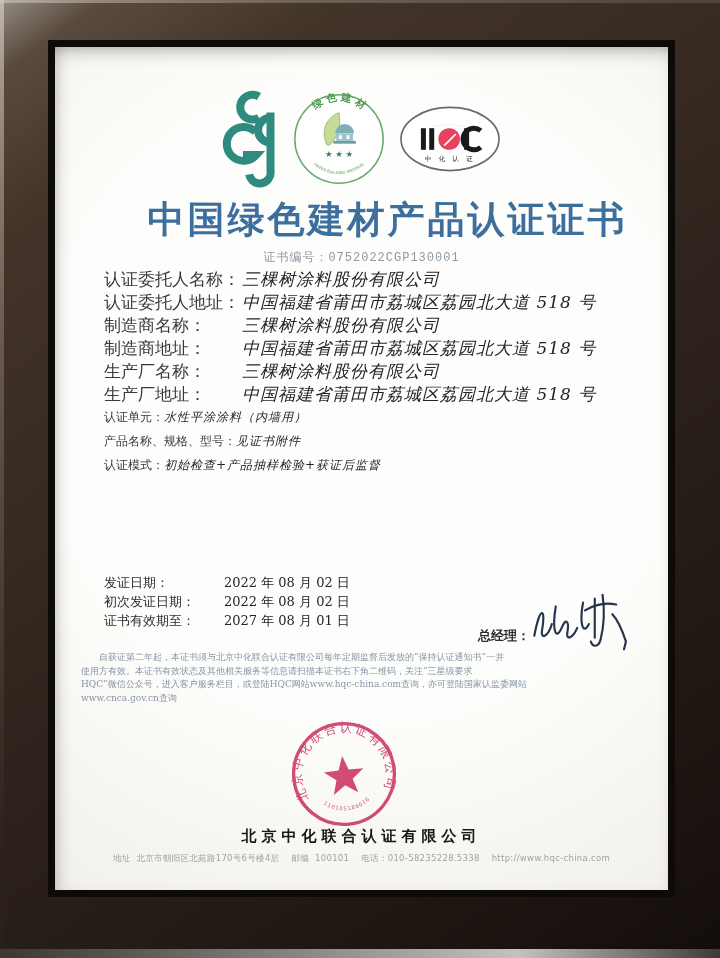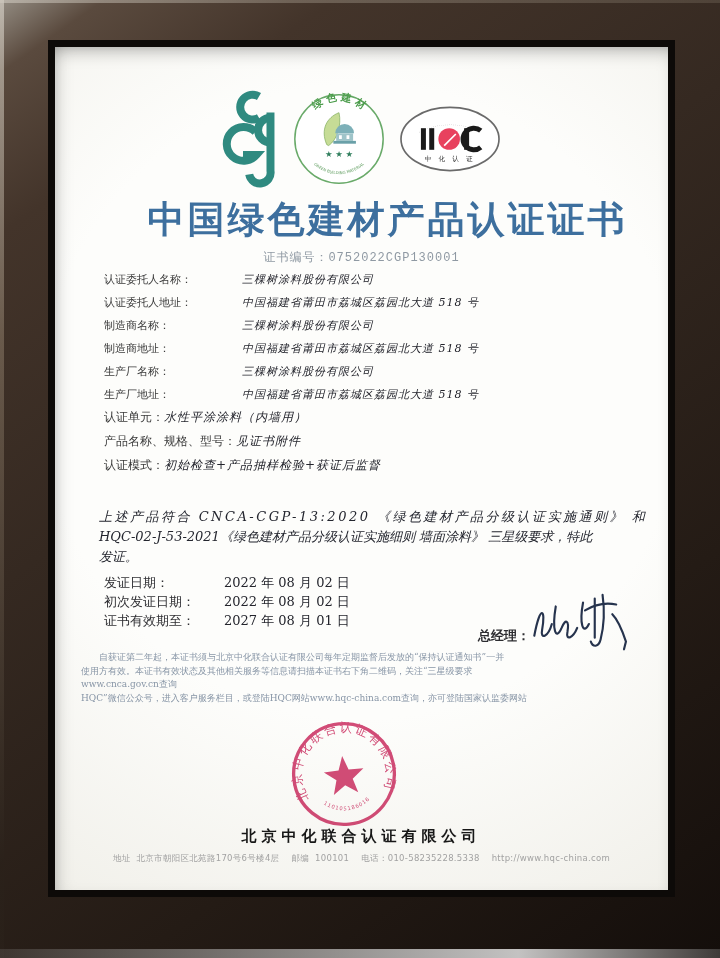--- a/index.html
+++ b/index.html
@@ -16,21 +16,21 @@
   .paper{position:absolute;left:55px;top:47px;width:613px;height:843px;
     background:radial-gradient(circle at 50% 42%,#fdfdfb 55%,#f1f0ea 100%);
     box-shadow:inset 0 12px 20px -12px rgba(0,0,0,.4),inset 12px 0 20px -14px rgba(0,0,0,.28);}
   .logo-row{position:absolute;top:40px;left:0;width:100%;height:104px;
     display:flex;justify-content:center;align-items:center;gap:10px;}
   .title{position:absolute;top:148px;left:0;width:100%;text-align:center;
     font-size:37px;font-weight:bold;letter-spacing:3px;color:#3d6f9e;padding-left:26px;}
   .certno{position:absolute;top:202px;left:0;width:100%;text-align:center;
     font-size:12px;color:#8f99a3;letter-spacing:1px;font-family:Liberation Mono, monospace;}
   .fields{position:absolute;top:221px;left:49px;font-family:"DejaVu Serif",serif;}
-  .frow{display:flex;height:23px;align-items:center;font-size:11px;}
+  .frow{display:flex;height:23px;align-items:center;font-size:17px;}
   .flabel{width:138px;color:#3a3a3a;}
   .fvalue{color:#23242c;font-style:italic;letter-spacing:1px;}
   .details{position:absolute;top:362px;left:49px;font-family:"DejaVu Serif",serif;}
   .drow{height:24px;display:flex;align-items:flex-start;font-size:12px;}
   .dlabel{color:#3a3a3a;}
   .dvalue{color:#23242c;font-style:italic;letter-spacing:1px;}
   .statement{position:absolute;top:460px;left:44px;width:552px;
     font-family:"DejaVu Serif",serif;font-size:13px;line-height:20px;
     color:#23252e;font-style:italic;}
   .statement .ls{letter-spacing:2.5px;}
@@ -154,25 +154,20 @@
       <div class="drow">
           <span class="dlabel">产品名称、规格、型号：</span>
           <span class="dvalue">见证书附件</span>
         </div>
       <div class="drow">
           <span class="dlabel">认证模式：</span>
           <span class="dvalue">初始检查+产品抽样检验+获证后监督</span>
         </div>
     </div>
 
-    <div class="statement">
-      <div class="ls">上述产品符合 CNCA-CGP-13:2020 《绿色建材产品分级认证实施通则》 和</div>
-      <div>HQC-02-J-53-2021《绿色建材产品分级认证实施细则 墙面涂料》 三星级要求，特此</div>
-      <div>发证。</div>
-    </div>
 
     <div class="dates">
       <div class="darow">
           <span class="dalabel">发证日期：</span>
           <span class="davalue">2022 年 08 月 02 日</span>
         </div>
       <div class="darow">
           <span class="dalabel">初次发证日期：</span>
           <span class="davalue">2022 年 08 月 02 日</span>
         </div>
@@ -191,22 +186,22 @@
         <path d="M70,14 L70,54"></path>
         <path d="M60,26 C70,20 82,18 92,20"></path>
         <path d="M78,10 C80,24 80,40 76,56 C74,64 68,64 66,58"></path>
         <path d="M88,30 C94,36 98,46 102,58 L100,66"></path>
       </g>
     </svg>
 
     <div class="fineprint">
       <div class="fl1">自获证第二年起，本证书须与北京中化联合认证有限公司每年定期监督后发放的“保持认证通知书”一并</div>
       <div>使用方有效。本证书有效状态及其他相关服务等信息请扫描本证书右下角二维码，关注“三星级要求</div>
+      <div>HQC”微信公众号，进入客户服务栏目，或登陆HQC网站www.hqc-china.com查询，亦可登陆国家认监委网站</div>
       <div>www.cnca.gov.cn查询</div>
-      <div>HQC”微信公众号，进入客户服务栏目，或登陆HQC网站www.hqc-china.com查询，亦可登陆国家认监委网站</div>
     </div>
 
     <svg class="stamp" viewBox="0 0 120 120">
       <circle cx="60" cy="60" r="53" fill="none" stroke="#d13e6e" stroke-width="3.5"></circle>
       <defs>
         <path id="sTop" d="M 19,79 A 45,45 0 1 1 101,79" fill="none"></path>
         <path id="sBot" d="M 33,87 A 38,38 0 0 0 87,87" fill="none"></path>
       </defs>
       <text font-size="13" fill="#d13e6e" letter-spacing="2.5">
         <textPath href="#sTop" startOffset="50%" text-anchor="middle">北京中化联合认证有限公司</textPath>

